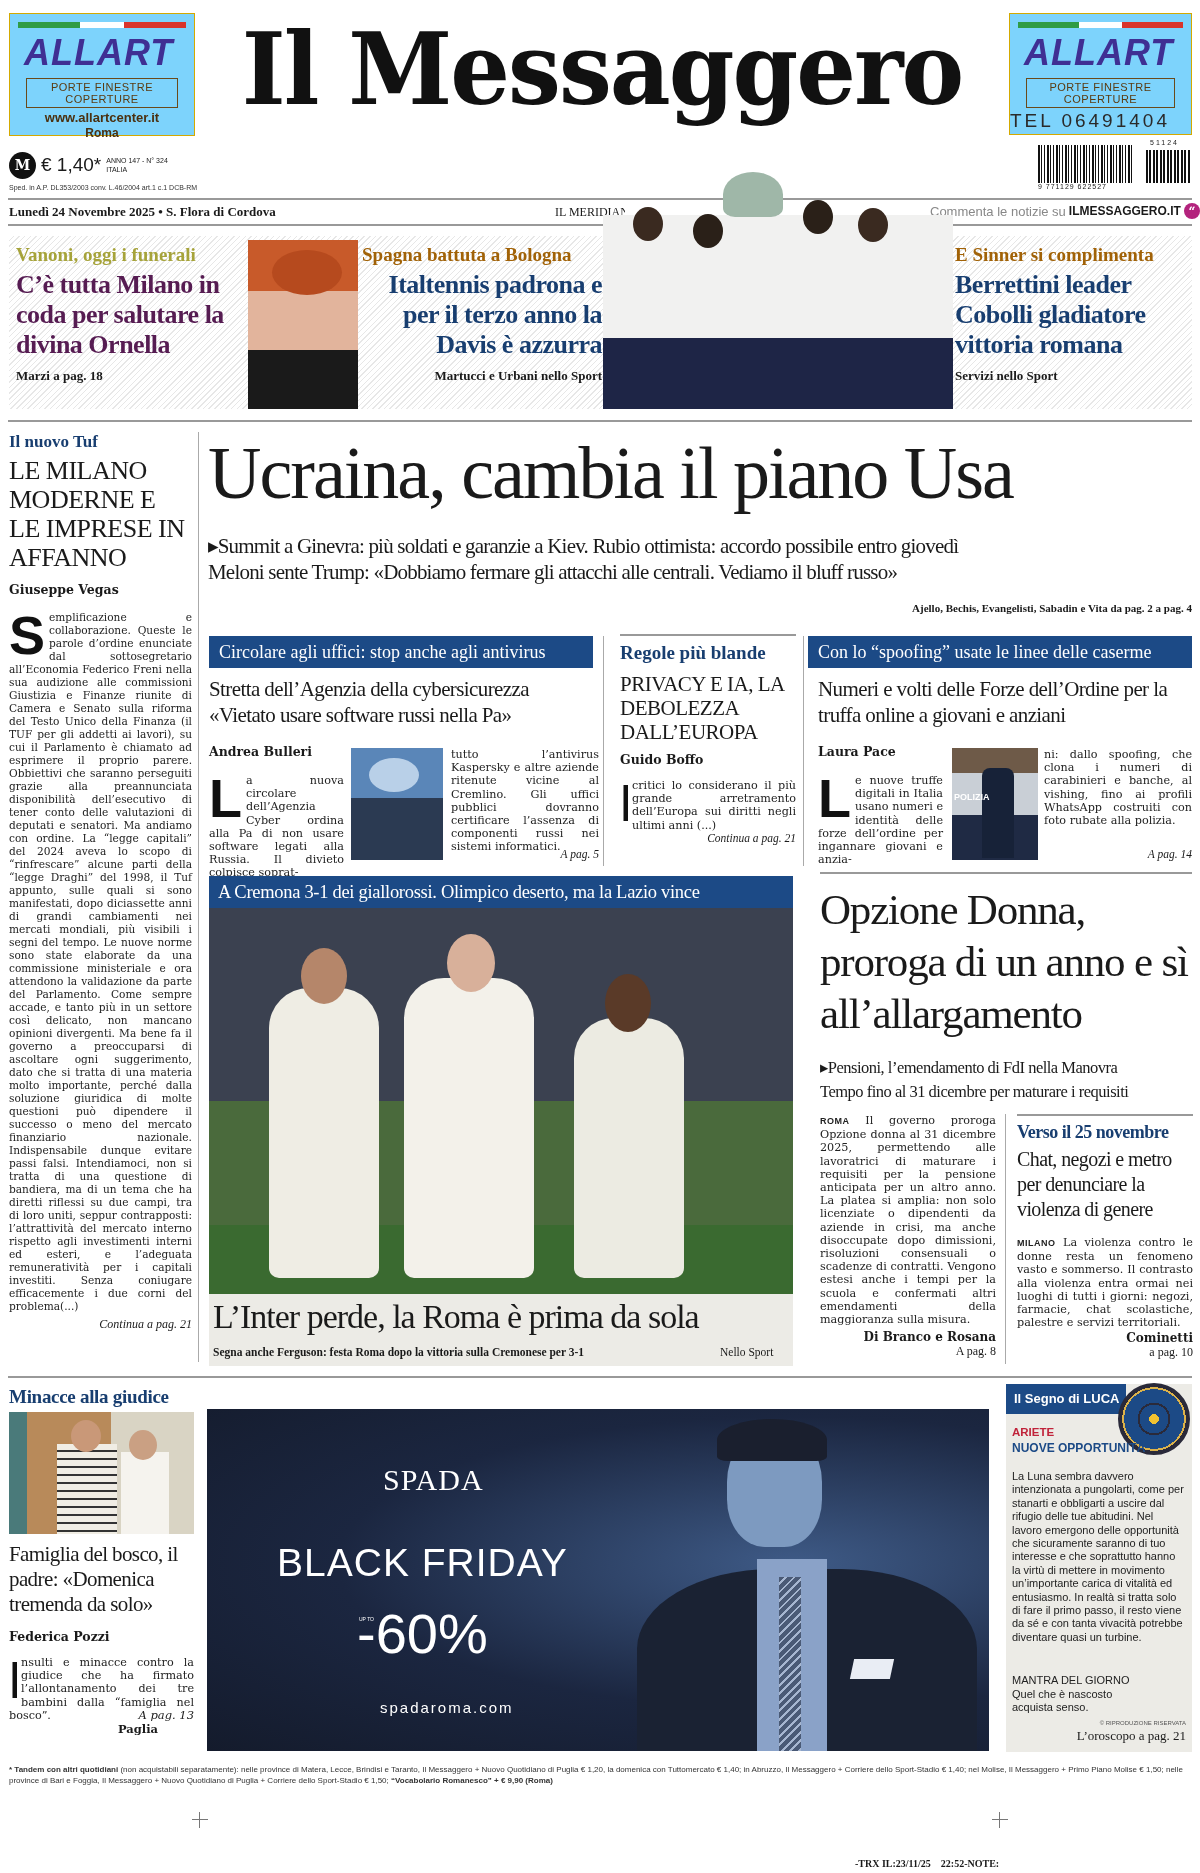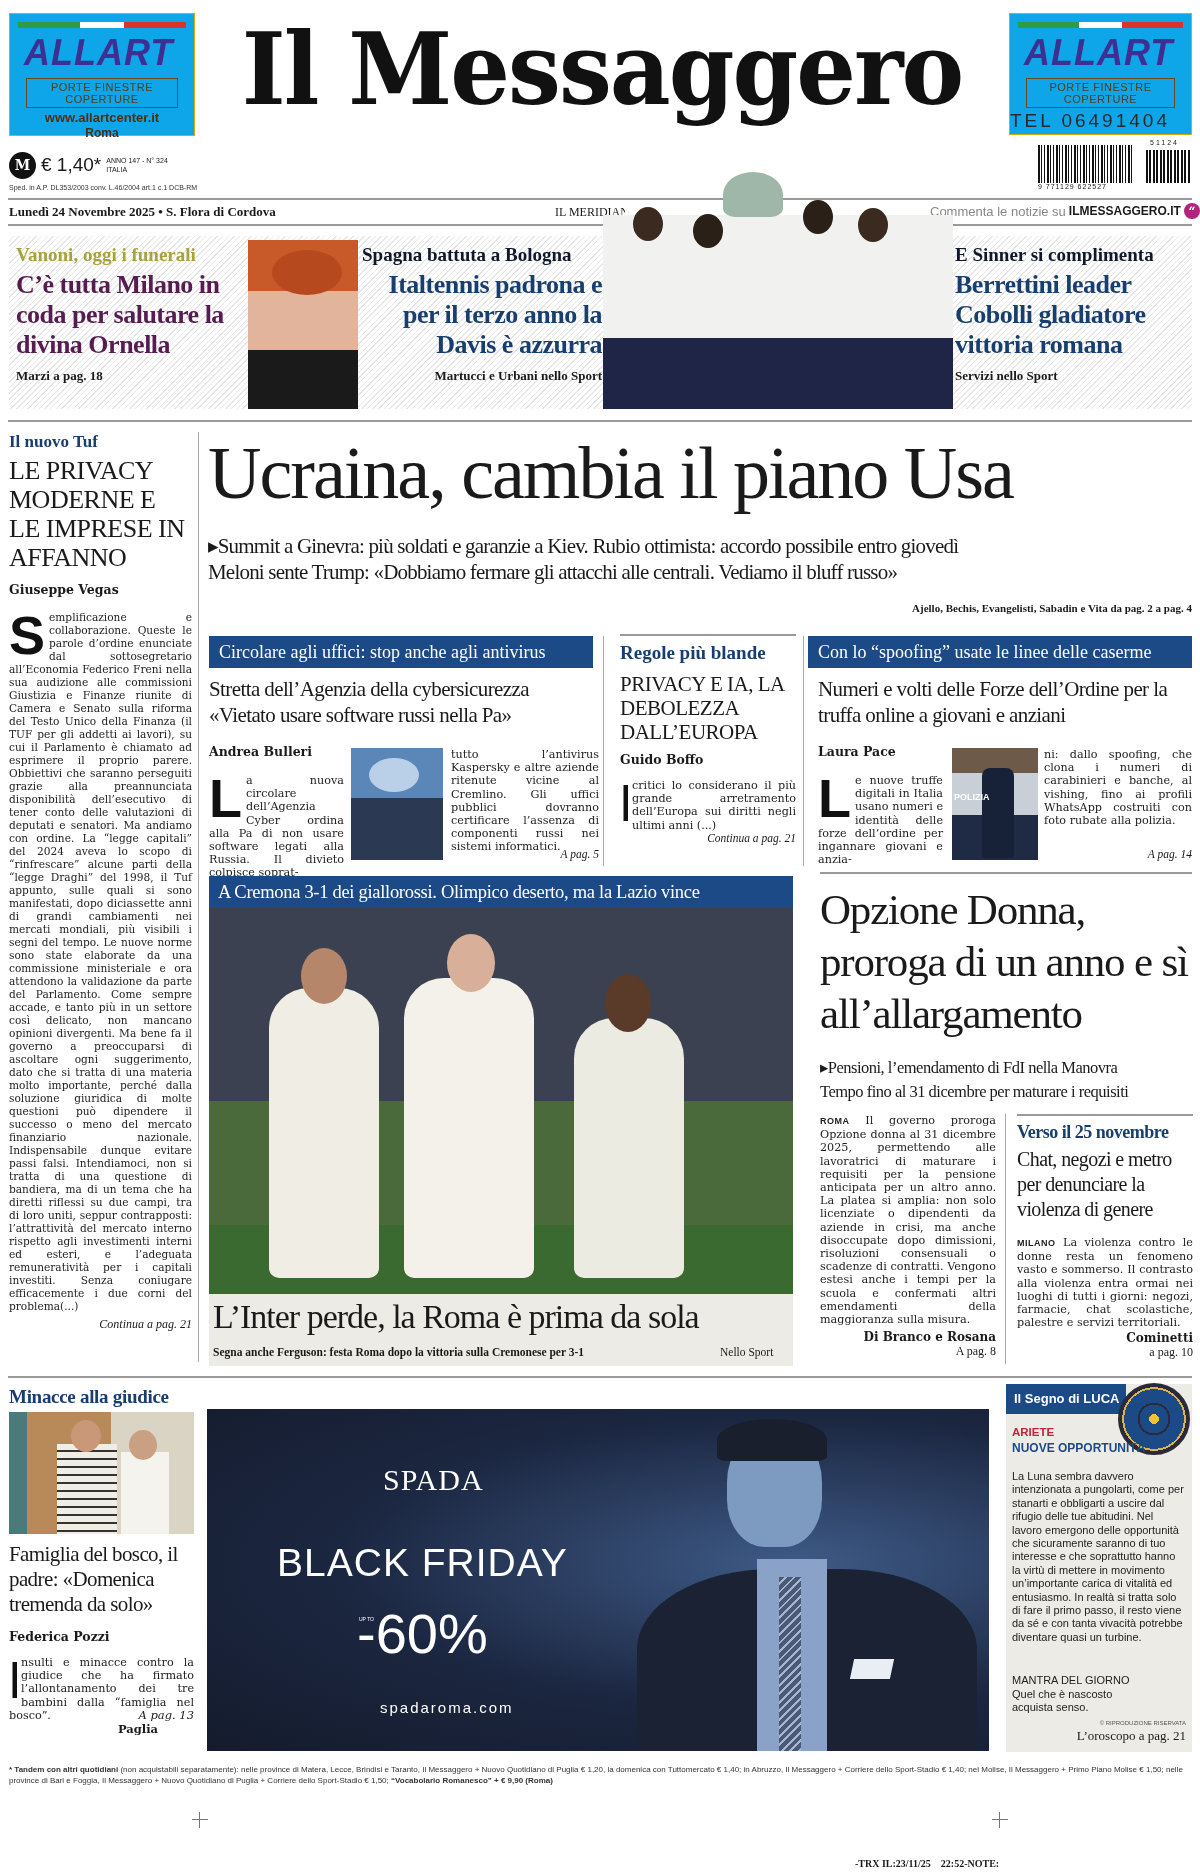--- a/index.html
+++ b/index.html
@@ -2,29 +2,29 @@
 <html><head>
 <meta charset="utf-8">
 <style>
 *{box-sizing:border-box;margin:0;padding:0}
 body{width:1200px;height:1873px;background:#fff;font-family:"DejaVu Serif",serif;color:#1a1a1a;position:relative;overflow:hidden}
 .abs{position:absolute}
 .serif{font-family:"Liberation Serif","DejaVu Serif",serif}
 .sans{font-family:"Liberation Sans","DejaVu Sans",sans-serif}
 .cond{font-family:"Liberation Sans Narrow","Liberation Sans",sans-serif}
 
-.ad{background:#0ea5e9;border:1px solid #d4a900}
+.ad{background:#7dd3fc;border:1px solid #d4a900}
 .flag{position:absolute;top:8px;left:8px;right:8px;height:6px;background:linear-gradient(90deg,#2f9c45 0 37%,#fff 37% 63%,#d9342b 63%)}
 .allart{position:absolute;left:14px;top:18px;font-family:"Liberation Sans",sans-serif;font-weight:900;font-size:36px;letter-spacing:1px;color:#3f2f93;font-style:italic}
 .allart-sub{position:absolute;left:16px;right:16px;top:64px;border:1.5px solid #6a4a1a;font-family:"Liberation Sans",sans-serif;font-size:11px;color:#5a3b10;text-align:center;padding:2px 0;letter-spacing:.5px}
 .logo{font-family:"DejaVu Serif",serif;font-weight:bold;font-size:94px;letter-spacing:-2px;color:#111;white-space:nowrap;transform:scaleY(1.05)}
 .rule{position:absolute;left:8px;right:8px;height:2px;background:#999}
 .hatch{background:repeating-linear-gradient(135deg,#fff 0 3px,#e7e7e7 3px 4px)}
 .kicker-green{color:#a6a33a}
-.kicker-orange{color:#0f172a}
+.kicker-orange{color:#a16207}
 .navy{color:#183e70}
 .bar{background:#1c4a86;color:#fff;font-family:"Liberation Serif",serif}
 .body-txt{font-family:"DejaVu Serif",serif;font-size:11.2px;line-height:13.2px;text-align:justify;color:#222}
 .dropcap{float:left;font-family:"Liberation Sans",sans-serif;font-weight:900;font-size:54px;line-height:44px;margin:2px 4px 0 0;color:#111}
 .vline{position:absolute;width:1px;background:#aaa}
 .photo{position:absolute;overflow:hidden}
 .byline{font-family:"DejaVu Serif",serif;font-weight:bold;font-size:12.5px}
 .pg{font-style:italic;text-align:right;font-size:11.5px}
 </style>
 </head>
@@ -102,21 +102,21 @@
 <div class="abs" style="left:955px;top:244px;width:235px">
   <div class="serif kicker-orange" style="font-size:19px;font-weight:bold;white-space:nowrap">E Sinner si complimenta</div>
   <div class="serif navy" style="font-size:26px;line-height:30px;font-weight:bold;margin-top:4px;letter-spacing:-.5px">Berrettini leader Cobolli gladiatore vittoria romana</div>
   <div class="serif" style="font-size:13px;font-weight:bold;margin-top:8px">Servizi nello Sport</div>
 </div>
 
 <div class="rule" style="top:420px"></div>
 
 <div class="abs" style="left:9px;top:432px;width:183px">
   <div class="serif navy" style="font-size:17px;font-weight:bold">Il nuovo Tuf</div>
-  <div class="serif" style="font-size:26px;line-height:29px;margin-top:4px;letter-spacing:-.5px">LE PRIVACY MODERNE E LE IMPRESE IN AFFANNO</div>
+  <div class="serif" style="font-size:26px;line-height:29px;margin-top:4px;letter-spacing:-.5px">LE MILANO MODERNE E LE IMPRESE IN AFFANNO</div>
   <div class="byline" style="margin-top:10px">Giuseppe Vegas</div>
   <div class="body-txt" style="margin-top:14px;font-size:10.6px;line-height:13px">
     <span class="dropcap">S</span><span>emplificazione e collaborazione. Queste le parole d’ordine enunciate dal sottosegretario all’Economia Federico Freni nella sua audizione alle commissioni Giustizia e Finanze riunite di Camera e Senato sulla riforma del Testo Unico della Finanza (il TUF per gli addetti ai lavori), su cui il Parlamento è chiamato ad esprimere il proprio parere. Obbiettivi che saranno perseguiti grazie alla preannunciata disponibilità dell’esecutivo di tener conto delle valutazioni di deputati e senatori. Ma andiamo con ordine. La “legge capitali” del 2024 aveva lo scopo di “rinfrescare” alcune parti della “legge Draghi” del 1998, il Tuf appunto, sulle quali si sono manifestati, dopo diciassette anni di grandi cambiamenti nei mercati mondiali, più visibili i segni del tempo. Le nuove norme sono state elaborate da una commissione ministeriale e ora attendono la validazione da parte del Parlamento. Come sempre accade, e tanto più in un settore così delicato, non mancano opinioni divergenti. Ma bene fa il governo a preoccuparsi di ascoltare ogni suggerimento, dato che si tratta di una materia molto importante, perché dalla soluzione giuridica di molte questioni può dipendere il successo o meno del mercato finanziario nazionale. Indispensabile dunque evitare passi falsi. Intendiamoci, non si tratta di una questione di bandiera, ma di un tema che ha diretti riflessi su due campi, tra di loro uniti, seppur contrapposti: l’attrattività del mercato interno rispetto agli investimenti interni ed esteri, e l’adeguata remuneratività per i capitali investiti. Senza coniugare efficacemente i due corni del problema(...)</span>
   </div>
   <div class="serif pg" style="margin-top:4px;font-size:12px">Continua a pag. 21</div>
 </div>
 <div class="vline" style="left:198px;top:432px;height:930px"></div>
 
 <div class="abs serif" style="left:208px;top:430px;width:990px;font-size:74px;line-height:86px;letter-spacing:-2px;white-space:nowrap">Ucraina, cambia il piano Usa</div>
 <div class="abs serif" style="left:208px;top:534px;font-size:21px;letter-spacing:-.8px;white-space:nowrap">▸Summit a Ginevra: più soldati e garanzie a Kiev. Rubio ottimista: accordo possibile entro giovedì</div>

